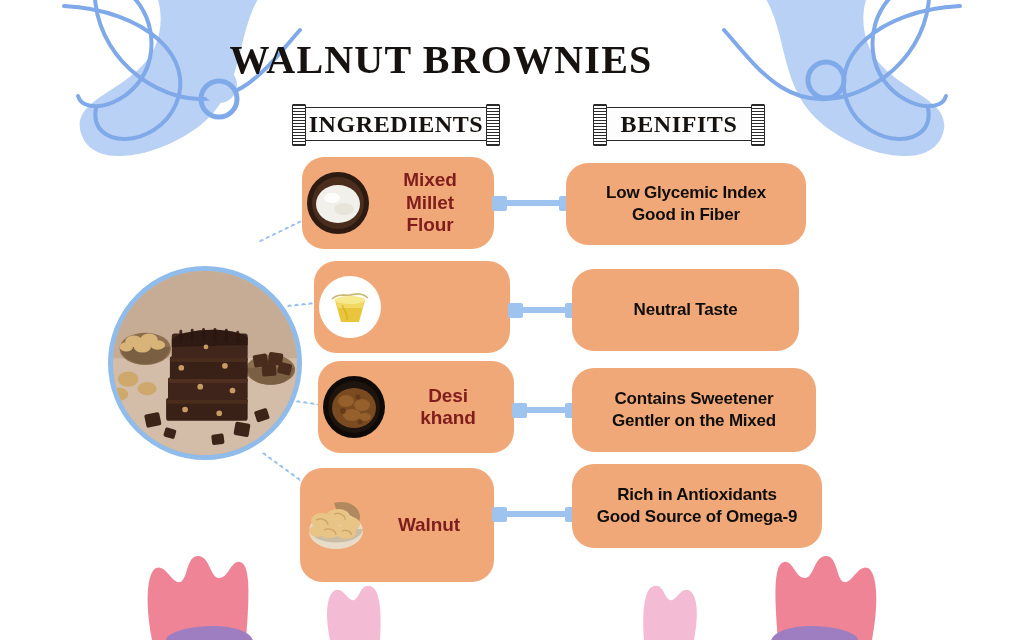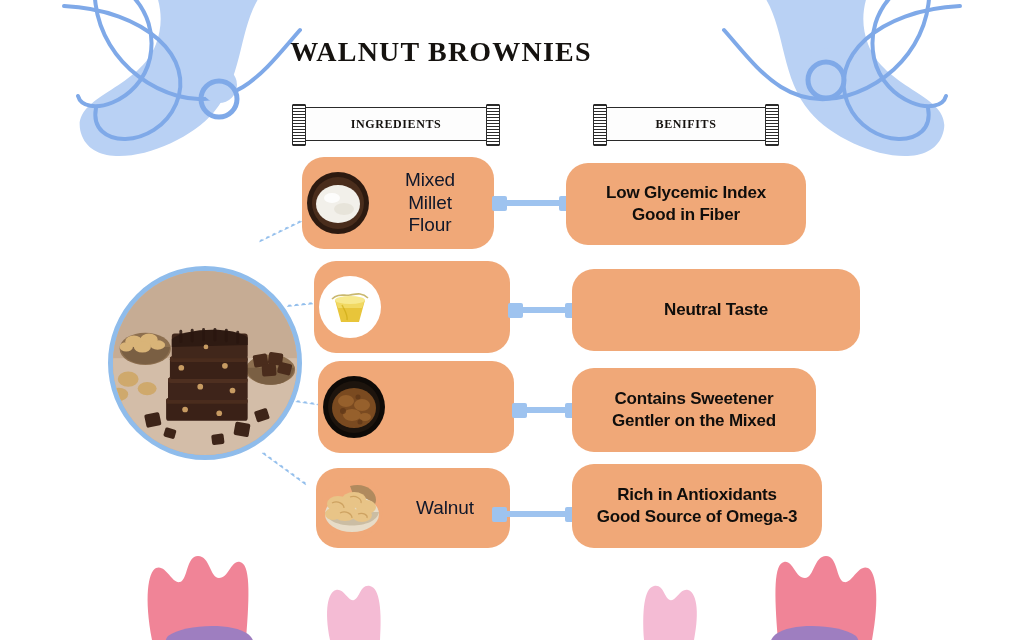--- a/index.html
+++ b/index.html
@@ -31,21 +31,21 @@
 
   
   .title {
     position: absolute;
     left: 0;
     top: 36px;
     width: 882px;
     text-align: center;
     font-family: "Liberation Serif", "DejaVu Serif", serif;
     font-weight: bold;
-    font-size: 28px;
+    font-size: 40px;
     letter-spacing: 1.2px;
     color: #15120f;
   }
 
   
   .banner {
     position: absolute;
     height: 34px;
     background: #ffffff;
   }
@@ -76,26 +76,26 @@
   .banner-end.left  { left: 0; }
   .banner-end.right { right: 0; }
   .banner-label {
     position: absolute;
     left: 0; right: 0; top: 0; bottom: 0;
     display: flex;
     align-items: center;
     justify-content: center;
     font-family: "Liberation Serif", "DejaVu Serif", serif;
     font-weight: bold;
-    font-size: 12px;
+    font-size: 24px;
     letter-spacing: 0.6px;
     color: #15120f;
   }
   #banner-ingredients { left: 292px; top: 107px; width: 208px; }
-  #banner-benefits    { left: 593px; top: 107px; width: 186px; }
+  #banner-benefits    { left: 593px; top: 107px; width: 172px; }
 
   
   .ing-card, .ben-card {
     position: absolute;
     background: #F0A878;
     border-radius: 22px;
     box-sizing: border-box;
   }
   .ing-card {
     display: flex;
@@ -106,24 +106,24 @@
     flex: 0 0 auto;
     width: 64px;
     height: 64px;
     margin-left: 4px;
     border-radius: 50%;
     overflow: hidden;
   }
   .ing-label {
     flex: 1 1 auto;
     text-align: center;
-    font-weight: normal;
+    font-weight: bold;
     font-size: 19px;
     line-height: 1.18;
-    color: #0f172a;
+    color: #7f1d1d;
     padding: 0 6px 0 2px;
     letter-spacing: -0.1px;
   }
   .ben-card {
     display: flex;
     align-items: center;
     justify-content: center;
     text-align: center;
     padding: 0 12px;
   }
@@ -132,25 +132,25 @@
     font-size: 17px;
     line-height: 1.32;
     color: #100e0c;
     letter-spacing: -0.2px;
   }
 
   
   #ing-0 { left: 302px; top: 157px; width: 192px; height: 92px; }
   #ing-1 { left: 314px; top: 261px; width: 196px; height: 92px; }
   #ing-2 { left: 318px; top: 361px; width: 196px; height: 92px; }
-  #ing-3 { left: 316px; top: 468px; width: 194px; height: 80px; }
+  #ing-3 { left: 300px; top: 468px; width: 194px; height: 114px; }
 
   
   #ben-0 { left: 566px; top: 163px; width: 240px; height: 82px; }
-  #ben-1 { left: 572px; top: 269px; width: 288px; height: 82px; }
+  #ben-1 { left: 572px; top: 269px; width: 227px; height: 82px; }
   #ben-2 { left: 572px; top: 368px; width: 244px; height: 84px; }
   #ben-3 { left: 572px; top: 464px; width: 250px; height: 84px; }
 
   
   .conn {
     position: absolute;
     height: 6px;
     background: #9ec3ef;
   }
   .conn-cap {
@@ -416,20 +416,24 @@
           <ellipse cx="30" cy="40" rx="9" ry="6"></ellipse>
           <ellipse cx="43" cy="42" rx="6" ry="4"></ellipse>
         </g>
         <g fill="#5d3517" opacity="0.7">
           <circle cx="21" cy="36" r="3"></circle>
           <circle cx="36" cy="22" r="2.5"></circle>
           <circle cx="38" cy="47" r="2.5"></circle>
         </g>
       </svg>
     </div>
+    <div class="ing-label">
+      <span>Desi</span><br>
+      <span>khand</span>
+    </div>
   </div>
 
   <div class="conn" id="conn-2">
     <span class="conn-cap l"></span>
     <span class="conn-cap r"></span>
   </div>
 
   <div class="ben-card" id="ben-2">
     <div class="ben-text">
       <span>Contains Sweetener</span><br>
@@ -466,17 +470,17 @@
   </div>
 
   <div class="conn" id="conn-3">
     <span class="conn-cap l"></span>
     <span class="conn-cap r"></span>
   </div>
 
   <div class="ben-card" id="ben-3">
     <div class="ben-text">
       <span>Rich in Antioxidants</span><br>
-      <span>Good Source of Omega-3</span>
+      <span>Good Source of Omega-9</span>
     </div>
   </div>
 
 </div>
 
 </body></html>

